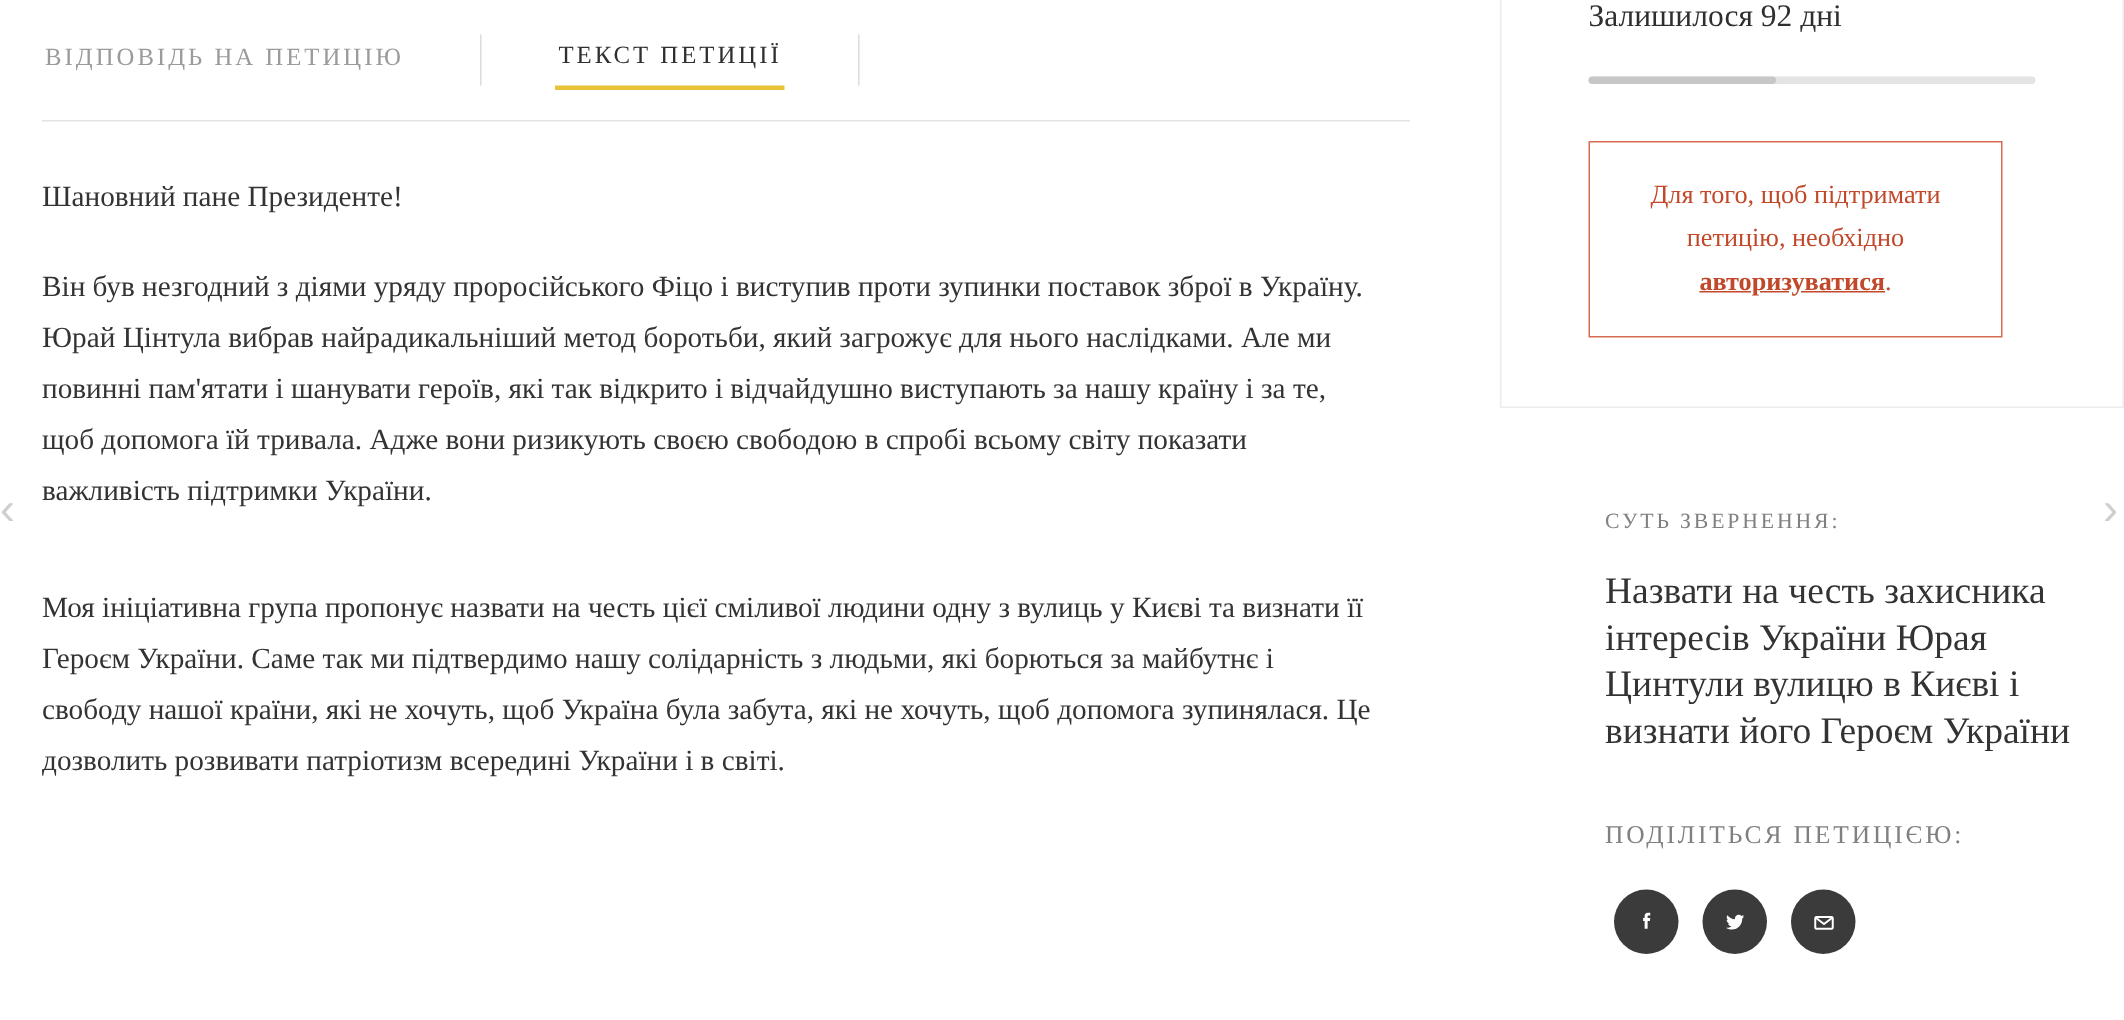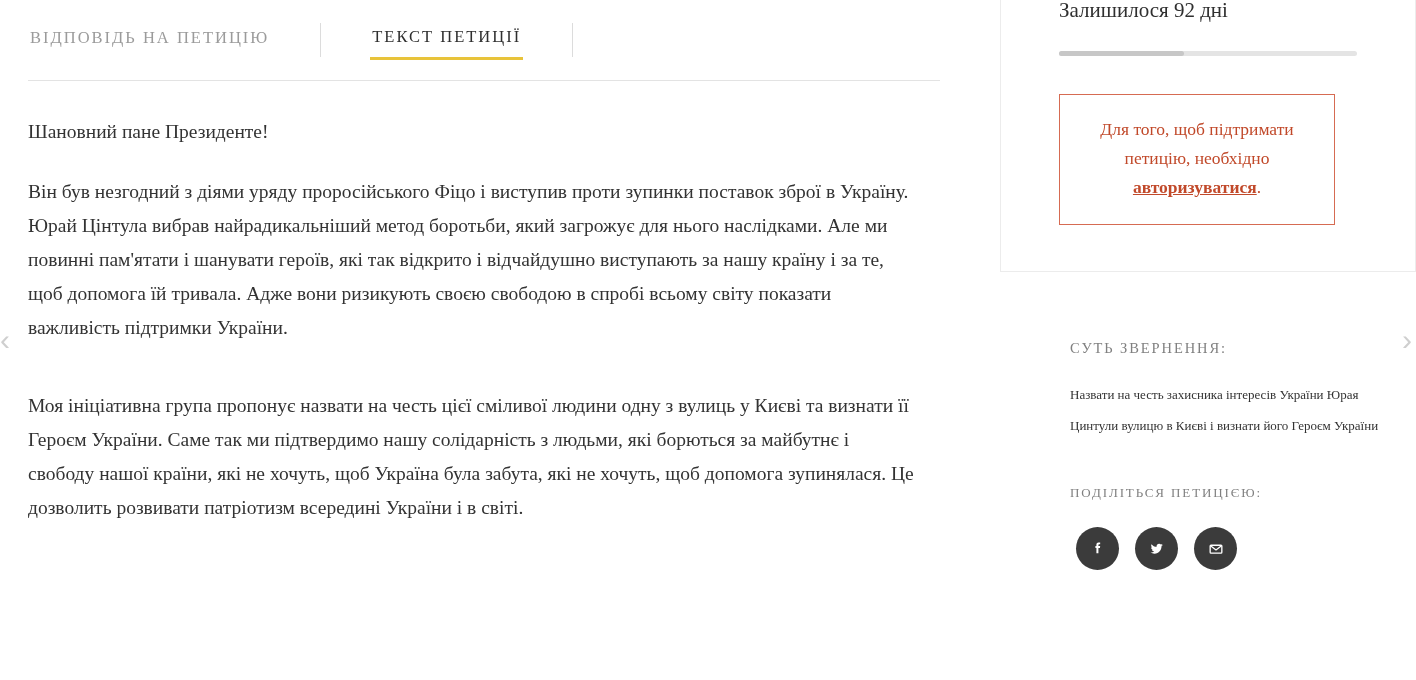--- a/index.html
+++ b/index.html
@@ -156,30 +156,30 @@
   }
   .side-label {
     font-size: 14.5px;
     letter-spacing: 1.9px;
     text-transform: uppercase;
     color: #808080;
     font-family: "Liberation Serif", serif;
     margin-bottom: 22px;
   }
   .side-text {
-    font-size: 13px;
+    font-size: 25px;
     line-height: 31px;
     color: #333333;
     font-family: "Liberation Serif", serif;
     margin-bottom: 44px;
     width: 320px;
   }
 
   .share-label {
-    font-size: 13px;
+    font-size: 17px;
     letter-spacing: 1.9px;
     text-transform: uppercase;
     color: #808080;
     font-family: "Liberation Serif", serif;
     margin-bottom: 26px;
   }
   .share-row {
     display: flex;
     gap: 16px;
     padding-left: 6px;

